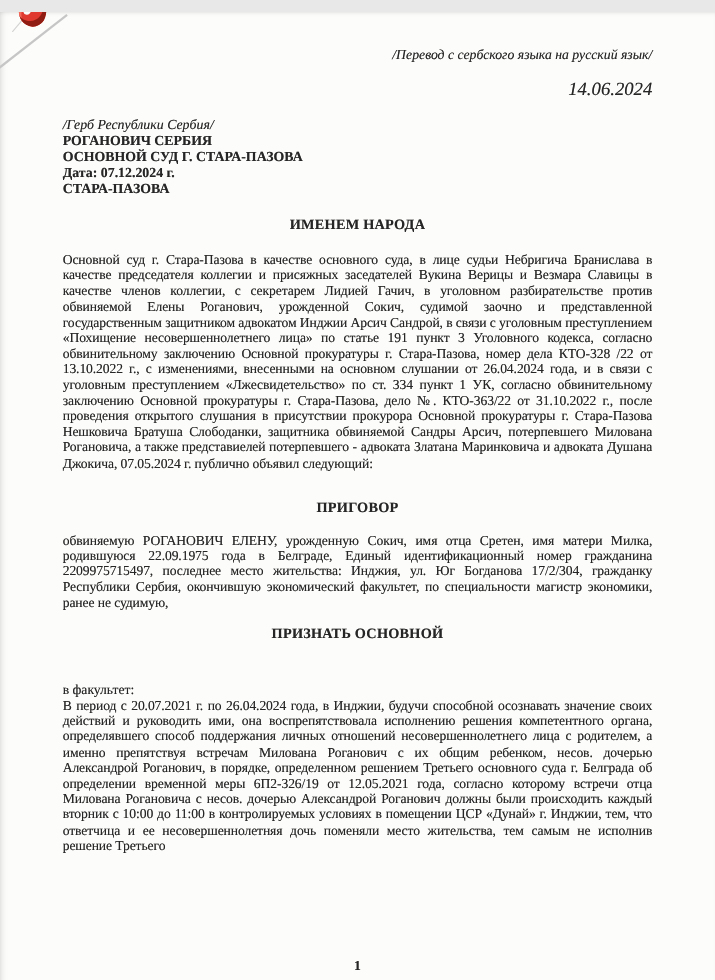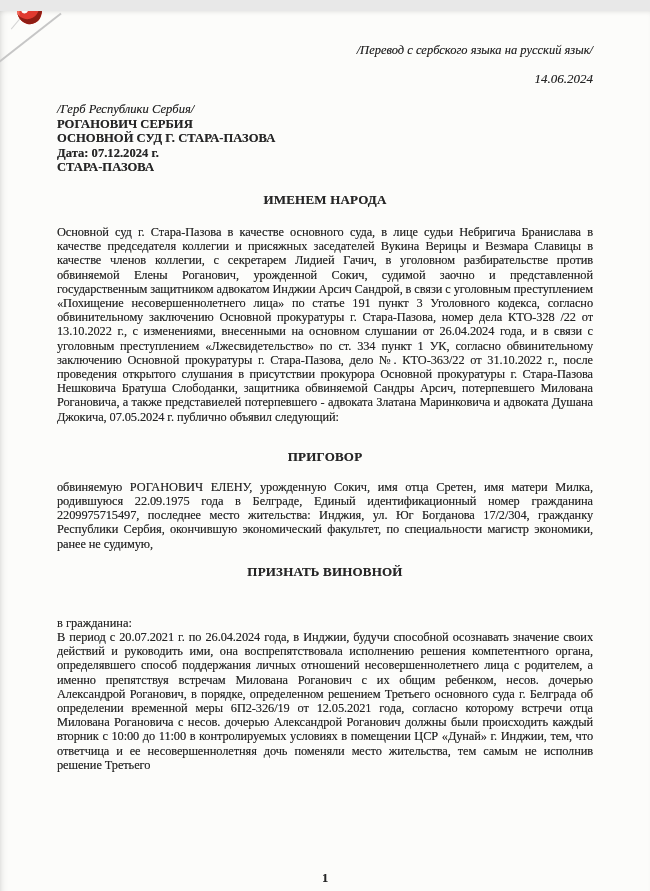--- a/index.html
+++ b/index.html
@@ -15,21 +15,21 @@
     font-family: "Liberation Serif", "DejaVu Serif", serif;
     color: #262626;
     box-shadow: inset 4px 0 8px -5px rgba(0,0,0,0.22), inset 0 3px 6px -4px rgba(0,0,0,0.12);
   }
   .txt { text-shadow: 0 0 0.45px rgba(30,30,30,0.5); }
   .italic { font-style: italic; }
   .bold   { font-weight: bold; }
   .right  { text-align: right; }
   .center { text-align: center; }
   .trans-note { font-size: 12.5px; line-height: 14px; }
-  .trans-date { font-size: 13px; margin-top: 14px; }
+  .trans-date { font-size: 17px; margin-top: 14px; }
   .header-block { margin-top: 15px; font-size: 12.6px; line-height: 14.6px; }
   .heading { font-size: 13px; letter-spacing: 0.2px; }
   .h-imenem  { margin-top: 17px; }
   .h-prigovor{ margin-top: 25px; }
   .h-guilty  { margin-top: 13px; }
   .body-par {
     margin: 0;
     font-size: 12.4px;
     line-height: 14.2px;
     letter-spacing: -0.1px;
@@ -103,21 +103,21 @@
   </div>
 
   <div class="heading h-imenem center bold txt">ИМЕНЕМ НАРОДА</div>
 
   <p class="body-par par-intro txt">Основной суд г. Стара-Пазова в качестве основного суда, в лице судьи Небригича Бранислава в качестве председателя коллегии и присяжных заседателей Вукина Верицы и Везмара Славицы в качестве членов коллегии, с секретарем Лидией Гачич, в уголовном разбирательстве против обвиняемой Елены Роганович, урожденной Сокич, судимой заочно и представленной государственным защитником адвокатом Инджии Арсич Сандрой, в связи с уголовным преступлением «Похищение несовершеннолетнего лица» по статье 191 пункт 3 Уголовного кодекса, согласно обвинительному заключению Основной прокуратуры г. Стара-Пазова, номер дела КТО-328 /22 от 13.10.2022 г., с изменениями, внесенными на основном слушании от 26.04.2024 года, и в связи с уголовным преступлением «Лжесвидетельство» по ст. 334 пункт 1 УК, согласно обвинительному заключению Основной прокуратуры г. Стара-Пазова, дело №. КТО-363/22 от 31.10.2022 г., после проведения открытого слушания в присутствии прокурора Основной прокуратуры г. Стара-Пазова Нешковича Братуша Слободанки, защитника обвиняемой Сандры Арсич, потерпевшего Милована Рогановича, а также представиелей потерпевшего - адвоката Златана Маринковича и адвоката Душана Джокича, 07.05.2024 г. публично объявил следующий:</p>
 
   <div class="heading h-prigovor center bold txt">ПРИГОВОР</div>
 
   <p class="body-par par-defendant txt">обвиняемую РОГАНОВИЧ ЕЛЕНУ, урожденную Сокич, имя отца Сретен, имя матери Милка, родившуюся 22.09.1975 года в Белграде, Единый идентификационный номер гражданина 2209975715497, последнее место жительства: Инджия, ул. Юг Богданова 17/2/304, гражданку Республики Сербия, окончившую экономический факультет, по специальности магистр экономики, ранее не судимую,</p>
 
-  <div class="heading h-guilty center bold txt">ПРИЗНАТЬ ВИНОВНОЙ</div>
+  <div class="heading h-guilty center bold txt">ПРИЗНАТЬ ОСНОВНОЙ</div>
 
-  <div class="following txt">в гражданина:</div>
+  <div class="following txt">в факультет:</div>
 
   <p class="body-par par-facts txt">В период с 20.07.2021 г. по 26.04.2024 года, в Инджии, будучи способной осознавать значение своих действий и руководить ими, она воспрепятствовала исполнению решения компетентного органа, определявшего способ поддержания личных отношений несовершеннолетнего лица с родителем, а именно препятствуя встречам Милована Роганович с их общим ребенком, несов. дочерью Александрой Роганович, в порядке, определенном решением Третьего основного суда г. Белграда об определении временной меры 6П2-326/19 от 12.05.2021 года, согласно которому встречи отца Милована Рогановича с несов. дочерью Александрой Роганович должны были происходить каждый вторник с 10:00 до 11:00 в контролируемых условиях в помещении ЦСР «Дунай» г. Инджии, тем, что ответчица и ее несовершеннолетняя дочь поменяли место жительства, тем самым не исполнив решение Третьего</p>
 
   <div class="page-number txt">1</div>
 
 </div>
 
 </body></html>

